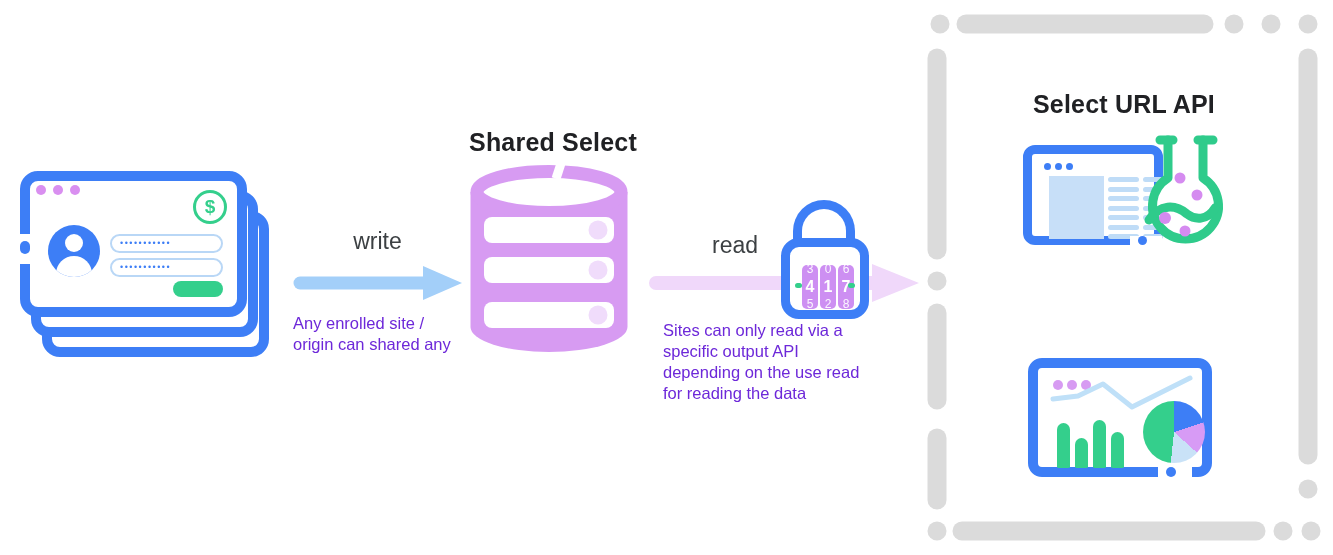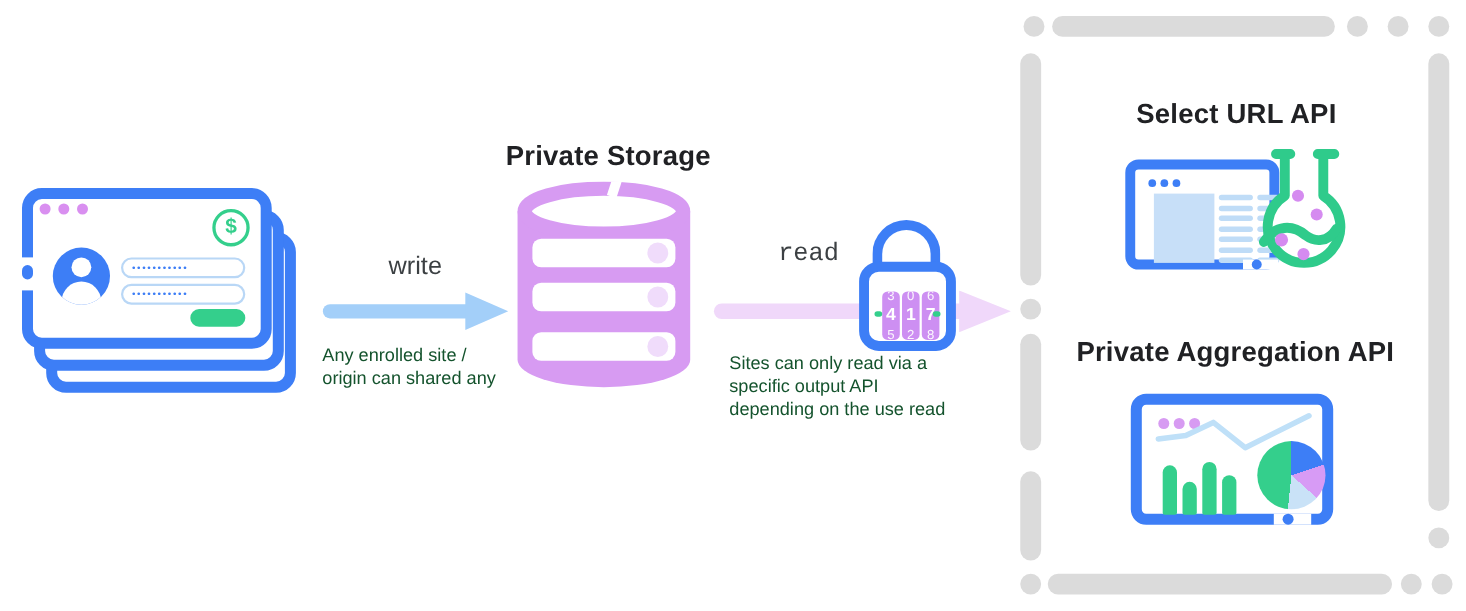--- a/index.html
+++ b/index.html
@@ -18,21 +18,21 @@
   .avatar{position:absolute;left:48px;top:225px;width:52px;height:52px;border-radius:50%;
           background:#3D7EF6;overflow:hidden;}
   .avatar .head{position:absolute;left:17px;top:9px;width:18px;height:18px;border-radius:50%;background:#fff;}
   .avatar .body{position:absolute;left:8px;top:31px;width:36px;height:30px;border-radius:18px 18px 0 0;background:#fff;}
   .dollar{position:absolute;left:193px;top:190px;width:34px;height:34px;border-radius:50%;
           border:3.5px solid #34CF8C;box-sizing:border-box;color:#34CF8C;font-weight:bold;
           font-size:19px;text-align:center;line-height:27px;}
 
   
   .flow-label{position:absolute;font-size:23px;color:#3C4043;text-align:center;}
-  .caption{position:absolute;font-size:16.5px;line-height:21px;color:#14532d;}
+  .caption{position:absolute;font-size:16.5px;line-height:21px;color:#6d28d9;}
   .title{position:absolute;font-size:25px;font-weight:bold;color:#202124;text-align:center;letter-spacing:.2px;}
 
   
   .lock-shackle{position:absolute;left:793px;top:200px;width:62px;height:52px;box-sizing:border-box;
                 border:9px solid #3D7EF6;border-bottom:none;border-radius:31px 31px 0 0;}
   .lock-body{position:absolute;left:781px;top:238px;width:88px;height:81px;box-sizing:border-box;
              background:#fff;border:9px solid #3D7EF6;border-radius:18px;}
   .wheel{position:absolute;top:18px;width:16px;height:44px;border-radius:5px;background:#CD8FF2;
          overflow:hidden;display:flex;flex-direction:column;justify-content:center;align-items:center;
          color:#fff;text-align:center;}
@@ -81,35 +81,35 @@
   <svg class="abs" style="left:293px;top:265px;" width="170" height="36" viewBox="0 0 170 36">
     <line x1="7" y1="18" x2="138" y2="18" stroke="#A3CFF9" stroke-width="13" stroke-linecap="round"></line>
     <polygon points="130,1 169,18 130,35" fill="#A3CFF9"></polygon>
   </svg>
 
   <div class="caption" style="left:293px;top:313px;width:180px;">
     <div>Any enrolled site /</div>
     <div>origin can shared any</div>
   </div>
 
-  <div class="title" style="left:443px;top:128px;width:220px;">Private Storage</div>
+  <div class="title" style="left:443px;top:128px;width:220px;">Shared Select</div>
 
   <svg class="abs" style="left:470px;top:165px;" width="158" height="192" viewBox="0 0 158 192">
     <path d="M0.5 27 L0.5 162 A78.5 25 0 0 0 157.5 162 L157.5 27 Z" fill="#D79BF2"></path>
     <ellipse cx="79" cy="27" rx="72" ry="20.5" fill="#fff" stroke="#D79BF2" stroke-width="13"></ellipse>
     <rect x="84" y="-2" width="9" height="16" fill="#fff" transform="rotate(18 88 6)"></rect>
     <rect x="14" y="52" width="130" height="26" rx="8" fill="#fff"></rect>
     <rect x="14" y="92" width="130" height="26" rx="8" fill="#fff"></rect>
     <rect x="14" y="137" width="130" height="26" rx="8" fill="#fff"></rect>
     <circle cx="128" cy="65" r="9.5" fill="#F0DCFB"></circle>
     <circle cx="128" cy="105" r="9.5" fill="#F0DCFB"></circle>
     <circle cx="128" cy="150" r="9.5" fill="#F0DCFB"></circle>
   </svg>
 
-  <div class="flow-label" style="left:690px;top:217px;width:90px;font-family:Liberation Mono, monospace;">read</div>
+  <div class="flow-label" style="left:690px;top:232px;width:90px;">read</div>
 
   <svg class="abs" style="left:648px;top:264px;" width="272" height="38" viewBox="0 0 272 38">
     <line x1="8" y1="19" x2="232" y2="19" stroke="#F0D8FA" stroke-width="14" stroke-linecap="round"></line>
     <polygon points="224,0 271,19 224,38" fill="#F0D8FA"></polygon>
   </svg>
 
   <div>
     <div class="lock-shackle"></div>
     <div class="lock-body">
       <div class="wheel" style="left:12px;">
@@ -129,20 +129,21 @@
       </div>
       <div class="lock-dash" style="left:5px;"></div>
       <div class="lock-dash" style="left:58px;"></div>
     </div>
   </div>
 
   <div class="caption" style="left:663px;top:320px;width:250px;">
     <div>Sites can only read via a</div>
     <div>specific output API</div>
     <div>depending on the use read</div>
+    <div>for reading the data</div>
   </div>
 
   <svg class="abs" style="left:922px;top:8px;" width="404" height="535" viewBox="0 0 404 535">
     <g stroke="#DBDBDB" stroke-width="19" stroke-linecap="round" fill="#DBDBDB">
 
       <circle cx="18" cy="16" r="9.5" stroke="none"></circle>
       <line x1="44" y1="16" x2="282" y2="16"></line>
       <circle cx="312" cy="16" r="9.5" stroke="none"></circle>
       <circle cx="349" cy="16" r="9.5" stroke="none"></circle>
       <circle cx="386" cy="16" r="9.5" stroke="none"></circle>
@@ -193,21 +194,20 @@
       <path d="M33 10 L33 48 A33 33 0 1 0 68 48 L68 10" fill="#fff" stroke="#2FCB8B" stroke-width="9" stroke-linecap="round" stroke-linejoin="round"></path>
       <path d="M25 10 H38 M63 10 H78" stroke="#2FCB8B" stroke-width="9" stroke-linecap="round" fill="none"></path>
       <path d="M14 90 C 25 74, 40 74, 52 84 C 60 90, 72 91, 80 78" fill="none" stroke="#2FCB8B" stroke-width="9" stroke-linecap="round"></path>
       <circle cx="45" cy="48" r="5.5" fill="#D58BF0"></circle>
       <circle cx="62" cy="65" r="5.5" fill="#D58BF0"></circle>
       <circle cx="30" cy="88" r="6" fill="#D58BF0"></circle>
       <circle cx="50" cy="101" r="5.5" fill="#D58BF0"></circle>
     </svg>
   </div>
 
-  <div class="title" style="left:973px;top:306px;width:300px;">Private Aggregation API</div>
 
   <div>
     <div class="out-win" style="left:1028px;top:358px;width:184px;height:119px;border:10px solid #3D7EF6;">
       <div class="dot" style="left:15px;top:12px;width:10px;height:10px;background:#D79BF2;"></div>
       <div class="dot" style="left:29px;top:12px;width:10px;height:10px;background:#D79BF2;"></div>
       <div class="dot" style="left:43px;top:12px;width:10px;height:10px;background:#D79BF2;"></div>
 
       <div class="bar" style="left:19px;top:55px;height:45px;"></div>
       <div class="bar" style="left:37px;top:70px;height:30px;"></div>
       <div class="bar" style="left:55px;top:52px;height:48px;"></div>

